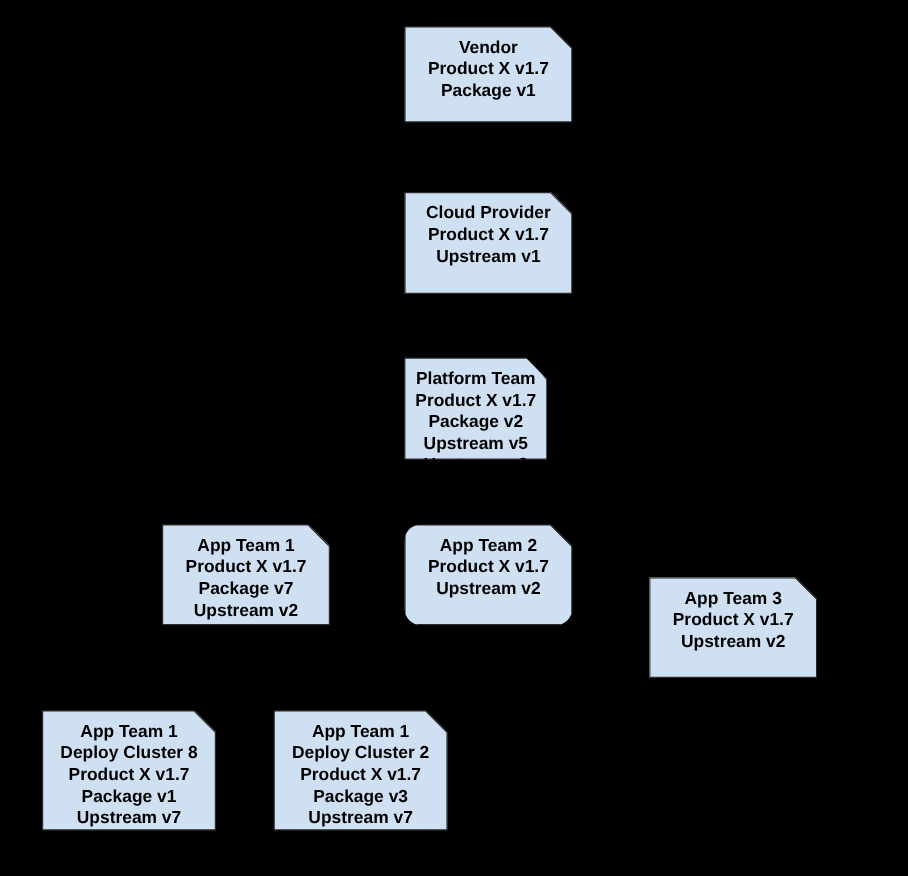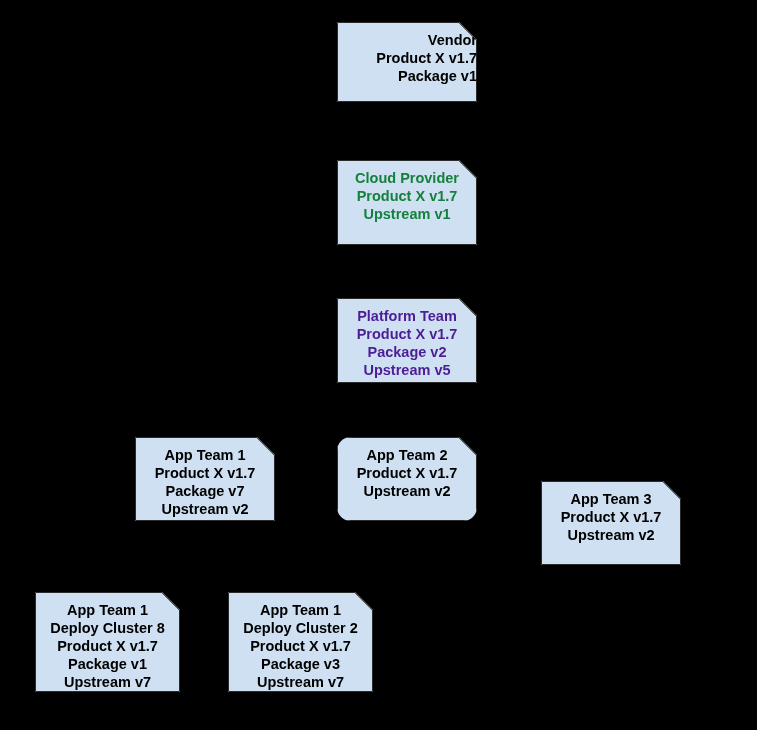--- a/index.html
+++ b/index.html
@@ -58,47 +58,47 @@
     font-weight: bold;
   }
   .note-line.normal {
     font-weight: bold;
   }
 </style>
 </head>
 <body>
 
 <div id="diagram-canvas" style="background: rgb(0, 0, 0);">
-    <div class="note-node" style="left: 337px; top: 22px; width: 140px; height: 80px; background: rgb(207, 224, 242); color: rgb(0, 0, 0); text-align: right;">
+    <div class="note-node" style="left: 337px; top: 22px; width: 140px; height: 80px; background: rgb(207, 224, 242); color: rgb(0, 0, 0);">
       <div class="note-border">
         <svg viewBox="0 0 140 80" preserveAspectRatio="none">
           <path d="M0.5 0.5 L122 0.5 L139.5 18 L139.5 79.5 L0.5 79.5 Z" fill="none" stroke="#2a2a2a" stroke-width="1"></path>
           <path d="M122 0.5 L139.5 18" fill="none" stroke="#2a2a2a" stroke-width="1"></path>
         </svg>
       </div>
       <div class="note-lines">
         <span class="note-line bold">Vendor</span>
         <span class="note-line bold">Product X v1.7</span>
         <span class="note-line normal">Package v1</span>
       </div>
     </div>
-    <div class="note-node" style="left: 337px; top: 160px; width: 140px; height: 85px; background: rgb(207, 224, 242); color: #15803d;">
+    <div class="note-node" style="left: 337px; top: 160px; width: 140px; height: 85px; background: rgb(207, 224, 242); color: #000000;">
       <div class="note-border">
         <svg viewBox="0 0 140 85" preserveAspectRatio="none">
           <path d="M0.5 0.5 L122 0.5 L139.5 18 L139.5 84.5 L0.5 84.5 Z" fill="none" stroke="#2a2a2a" stroke-width="1"></path>
           <path d="M122 0.5 L139.5 18" fill="none" stroke="#2a2a2a" stroke-width="1"></path>
         </svg>
       </div>
       <div class="note-lines">
         <span class="note-line bold">Cloud Provider</span>
         <span class="note-line bold">Product X v1.7</span>
         <span class="note-line normal">Upstream v1</span>
       </div>
     </div>
-    <div class="note-node" style="left: 337px; top: 298px; width: 140px; height: 85px; background: rgb(207, 224, 242); color: #4c1d95;">
+    <div class="note-node" style="left: 337px; top: 298px; width: 119px; height: 85px; background: rgb(207, 224, 242); color: #000000;">
       <div class="note-border">
         <svg viewBox="0 0 140 85" preserveAspectRatio="none">
           <path d="M0.5 0.5 L122 0.5 L139.5 18 L139.5 84.5 L0.5 84.5 Z" fill="none" stroke="#2a2a2a" stroke-width="1"></path>
           <path d="M122 0.5 L139.5 18" fill="none" stroke="#2a2a2a" stroke-width="1"></path>
         </svg>
       </div>
       <div class="note-lines">
         <span class="note-line bold">Platform Team</span>
         <span class="note-line bold">Product X v1.7</span>
         <span class="note-line normal">Package v2</span>

